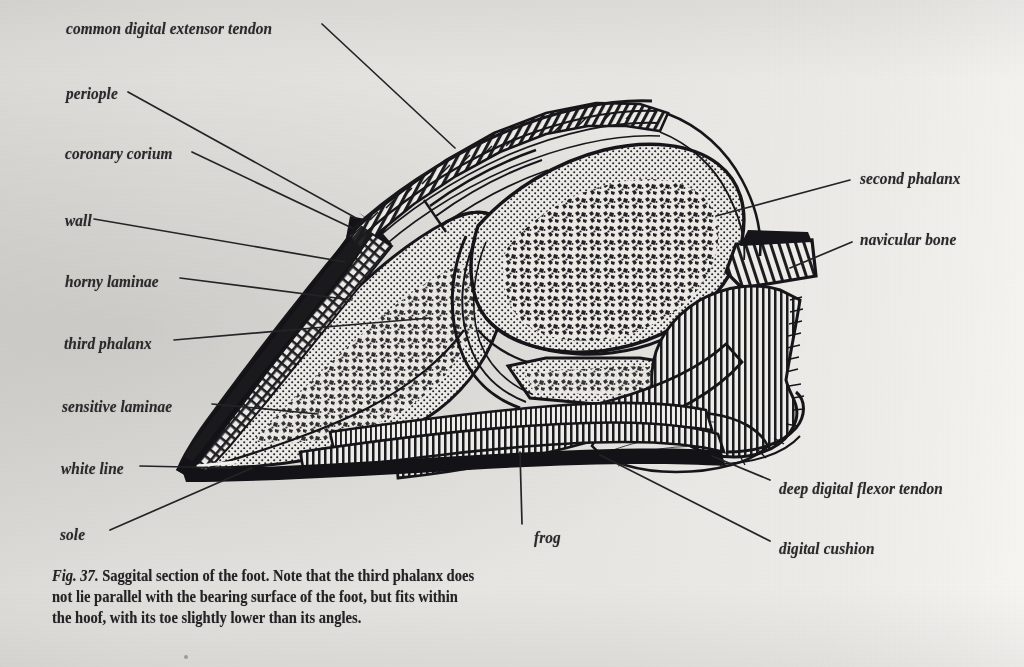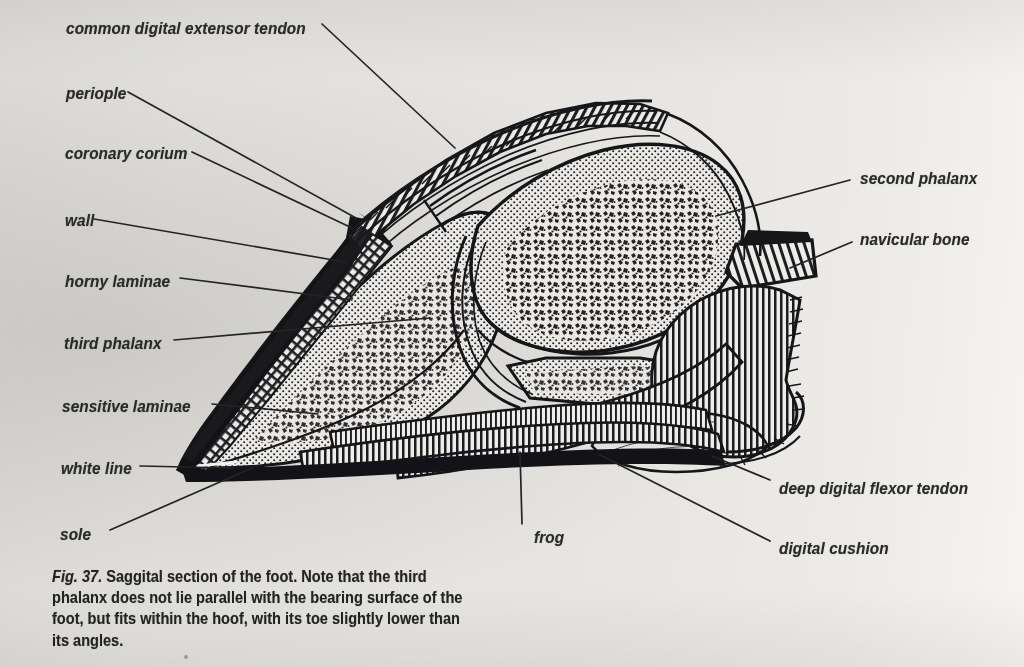--- a/index.html
+++ b/index.html
@@ -6,21 +6,21 @@
   html, body {
     margin: 0;
     padding: 0;
     background: #cfcfcb;
   }
   #page {
     position: relative;
     width: 1024px;
     height: 667px;
     overflow: hidden;
-    font-family: Liberation Sans, sans-serif;
+    font-family: Liberation Serif, serif;
     background: #e2e1dd;
   }
   
   #paper-tone {
     position: absolute;
     inset: 0;
     background:
       linear-gradient(95deg,
         #dedcd8 0%,
         #e3e2de 18%,

